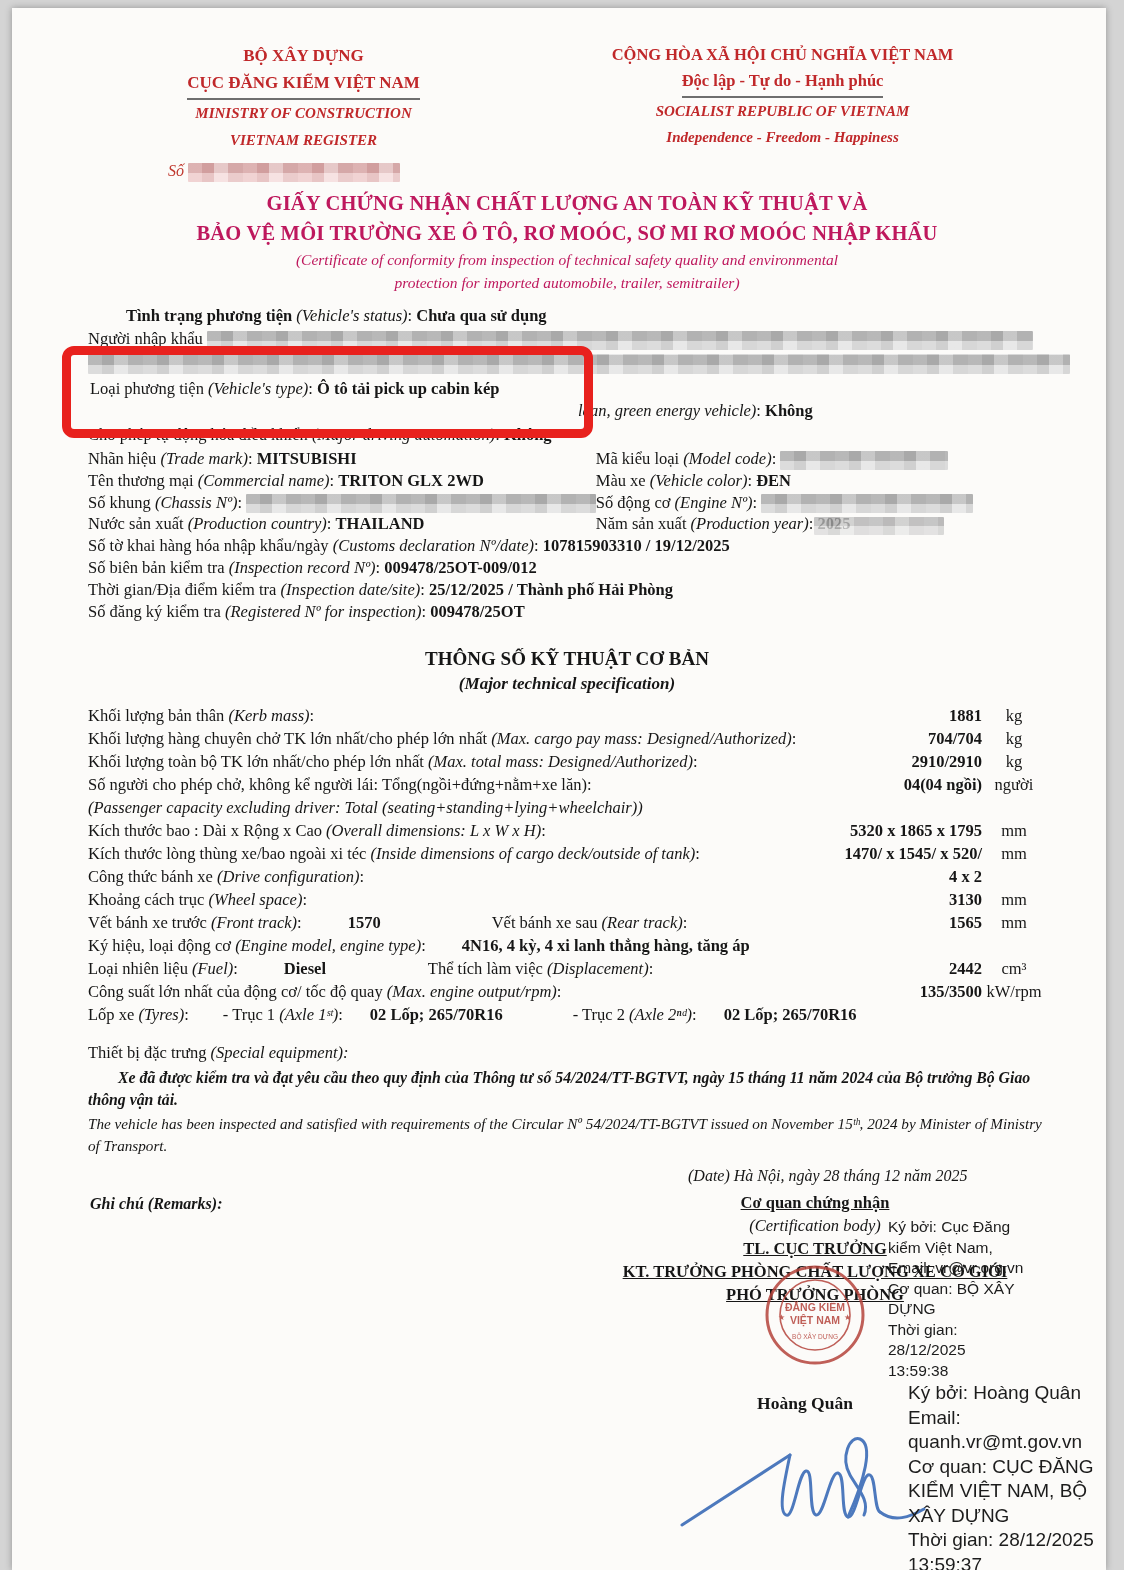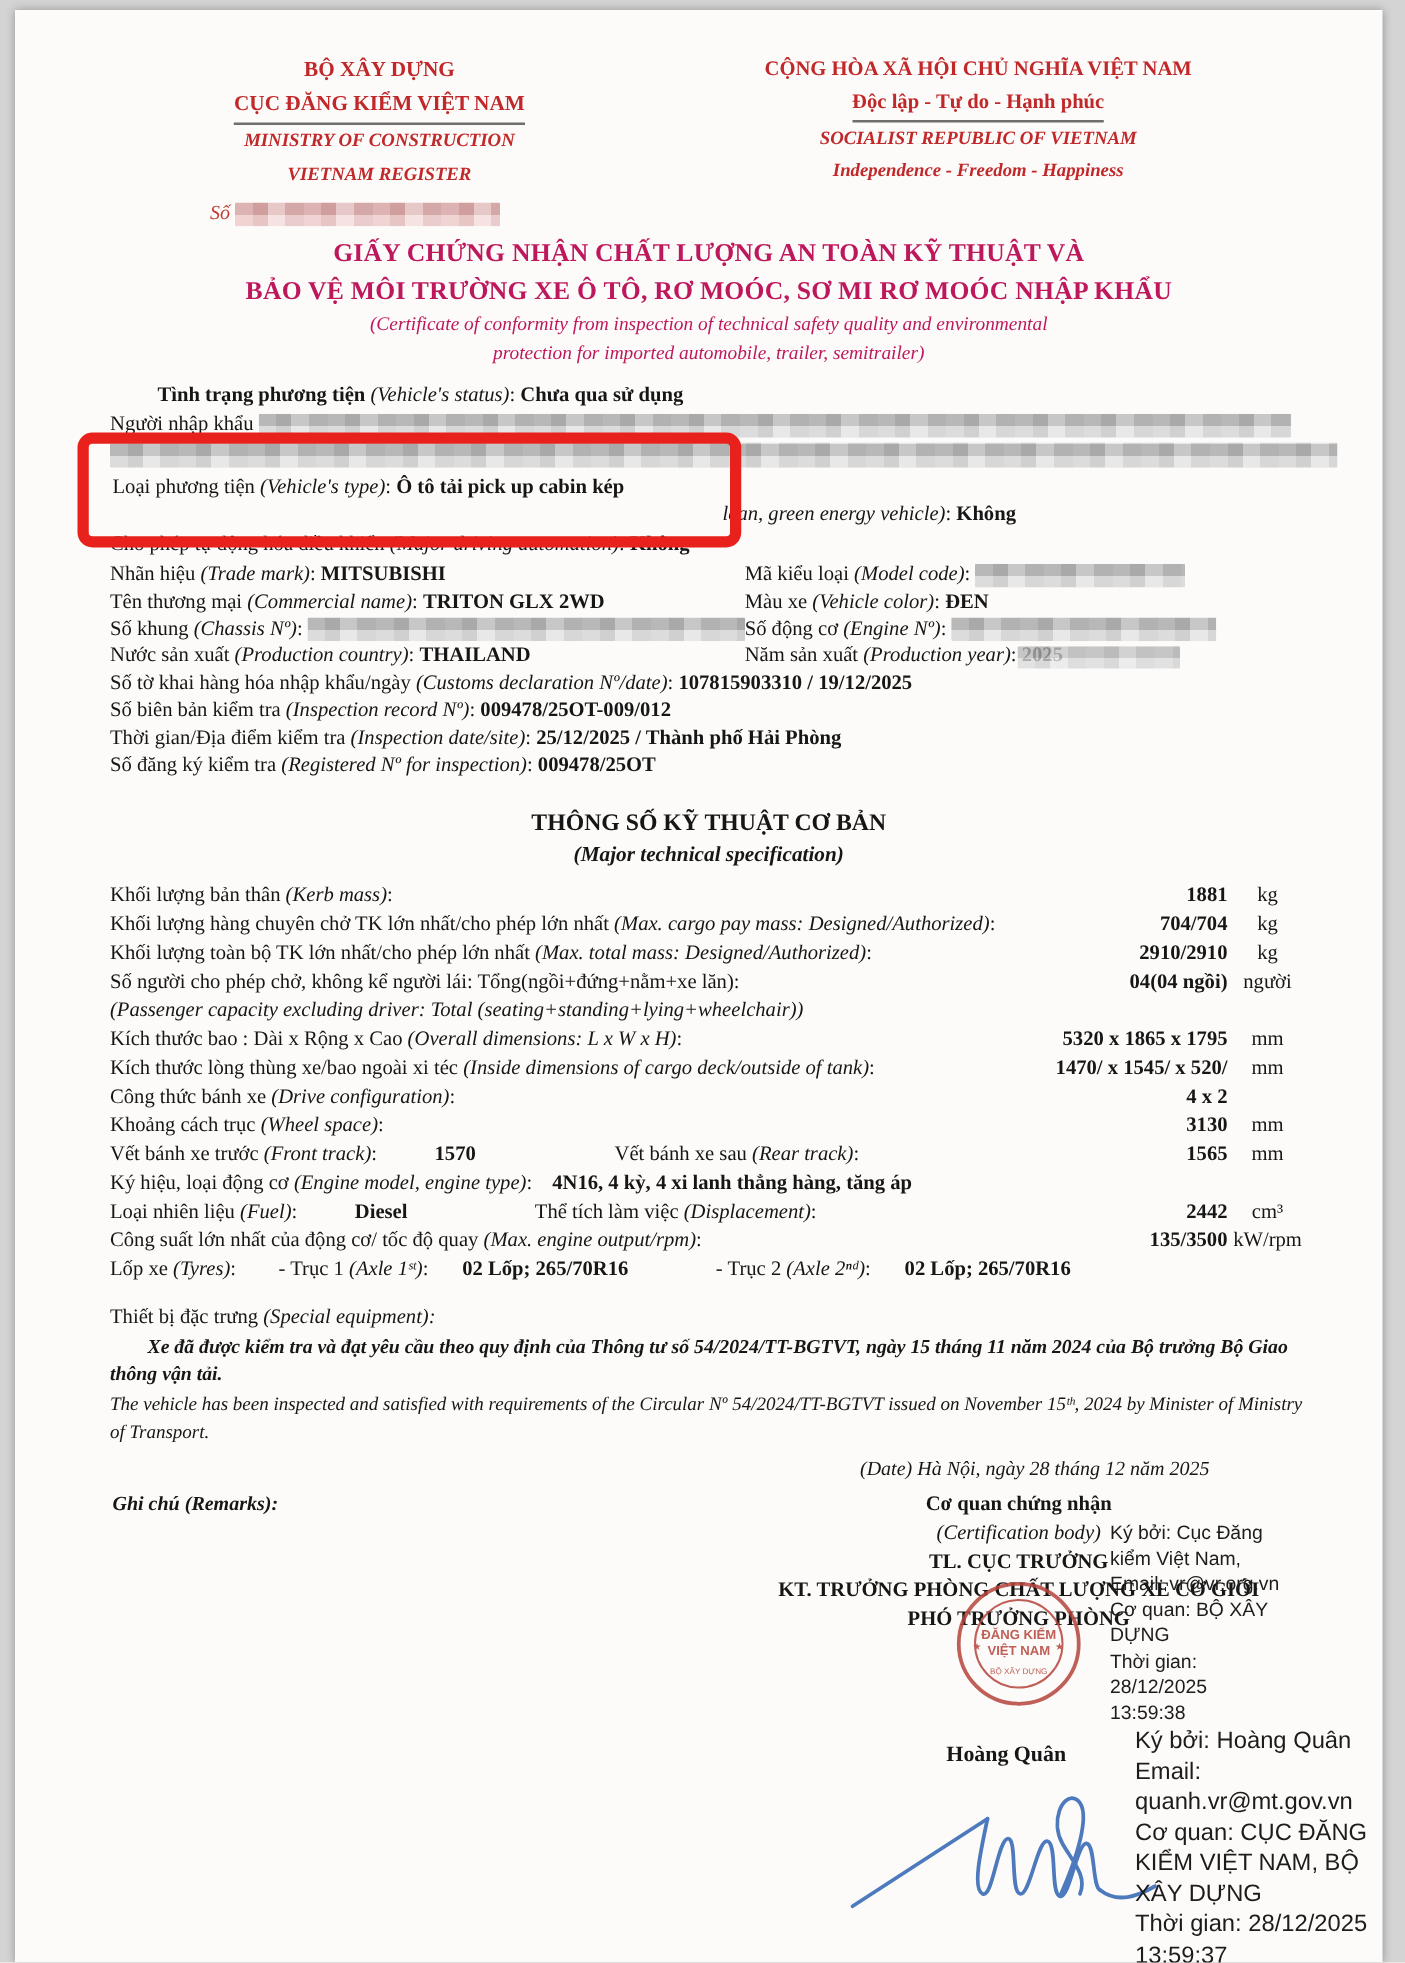--- a/index.html
+++ b/index.html
@@ -45,33 +45,33 @@
   .spec-h .vn{font-weight:bold;font-size:19px;line-height:26px;margin-top:24px;}
   .spec-h .en{font-style:italic;font-weight:bold;font-size:17px;line-height:24px;}
   .srows{margin-top:8px;}
   .srow{display:flex;line-height:23px;font-size:16.5px;white-space:nowrap;}
   .sl{flex:1;overflow:hidden;}
   .sl0{flex:none;}
   .slv{width:150px;padding-left:46px;font-weight:bold;flex:none;box-sizing:border-box;}
   .sv{width:160px;text-align:right;font-weight:bold;flex:none;}
   .su{width:64px;text-align:center;flex:none;}
   .snote{font-style:italic;line-height:23px;font-size:16.5px;}
-  .swide b{margin-left:16px;}
+  .swide b{margin-left:36px;}
   .pl34{padding-left:34px;} .pl8{padding-left:8px;margin-left:19px;} .pl70{padding-left:70px;} .pl40{padding-left:40px;flex:1;}
   
   .speq{margin-top:16px;font-size:16.5px;line-height:21px;}
   .speq-vn{font-weight:bold;font-style:italic;font-size:15.8px;line-height:22px;text-indent:30px;margin-top:4px;}
   .speq-en{font-style:italic;font-size:15.2px;line-height:22px;margin-top:2px;}
   
   .sign{position:relative;height:452px;margin-top:10px;}
   .sign .abs{position:absolute;}
   .date{left:600px;top:0;font-style:italic;font-size:16px;}
   .remarks{left:2px;top:28px;font-weight:bold;font-style:italic;font-size:16px;}
   .cert{left:497px;top:24px;width:460px;text-align:center;font-size:16.5px;line-height:23px;}
-  .cert .b{font-weight:bold;}
+  .cert .b{font-weight:bold;text-decoration:underline;}
   .cert .i{font-style:italic;}
   .dsig{font-family:"Liberation Sans","DejaVu Sans",sans-serif;white-space:pre-line;color:#1c1c1c;}
   .dsig1{left:800px;top:50px;width:190px;font-size:15.5px;line-height:20.5px;z-index:4;}
   .dsig2{left:820px;top:214px;width:250px;font-size:19px;line-height:24.5px;z-index:4;}
   .signer{left:637px;top:226px;width:160px;text-align:center;font-weight:bold;font-size:17.5px;}
   .seal{left:675px;top:96px;z-index:2;opacity:.85;}
   .bluesig{left:590px;top:250px;z-index:1;}
 </style>
 </head>
 <body>

